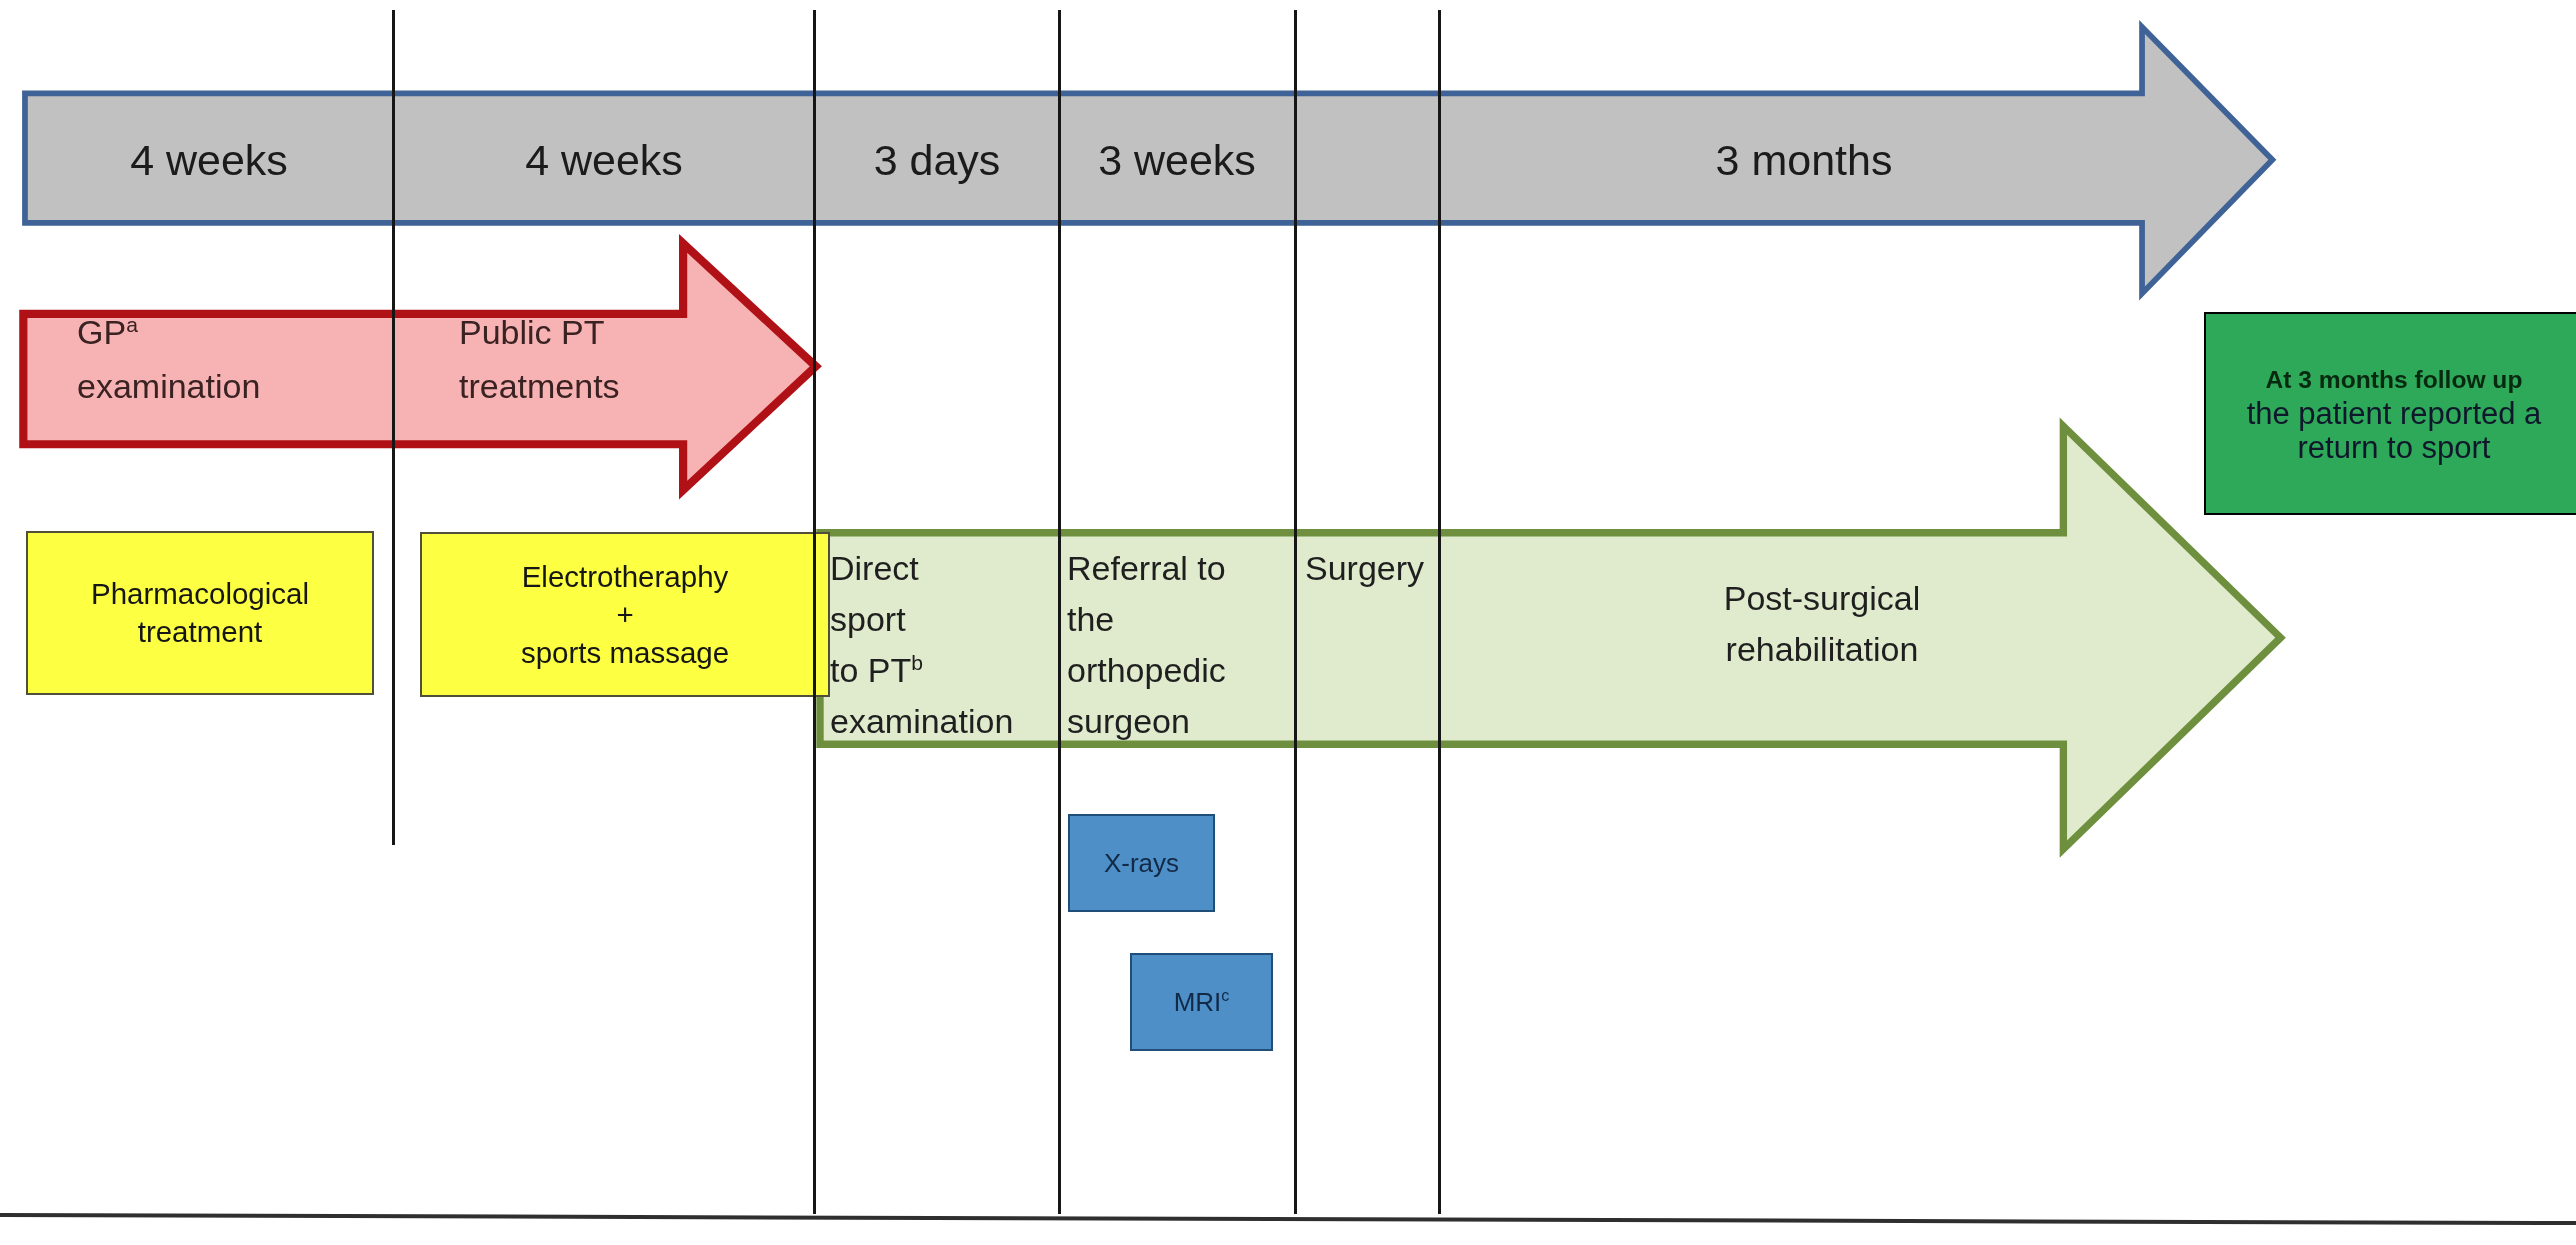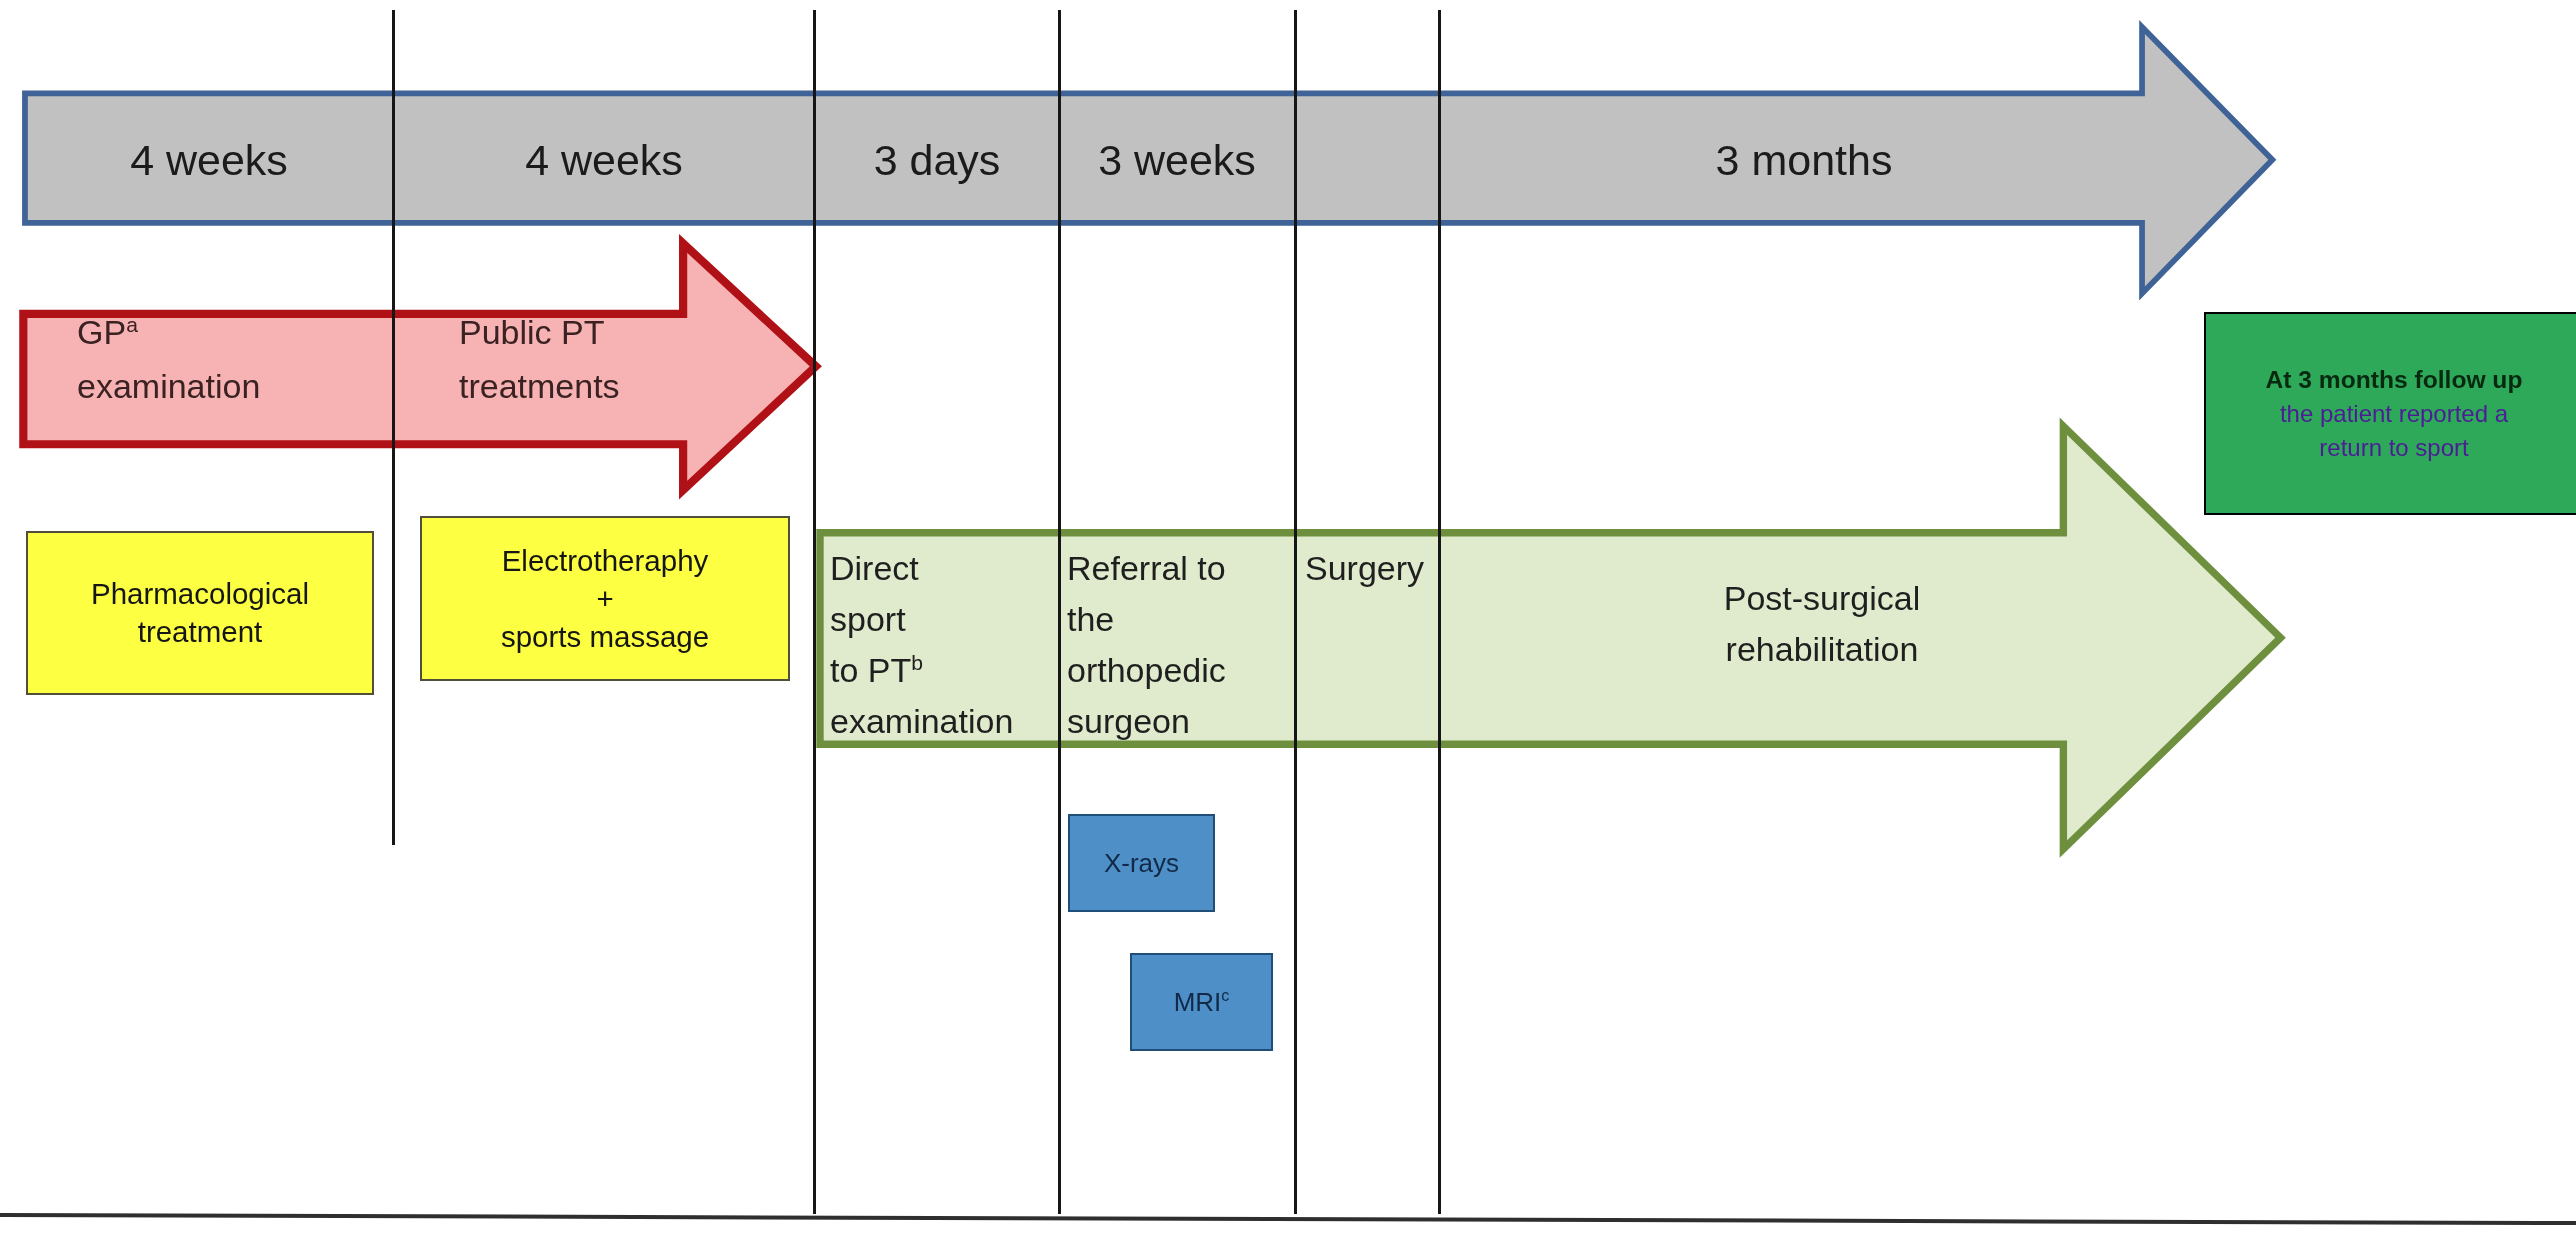--- a/index.html
+++ b/index.html
@@ -31,21 +31,21 @@
     display:flex;justify-content:center;align-items:center;
     font-size:26px;color:#122a47;
   }
   .followup-box{
     position:absolute;z-index:2;background:var(--followup-fill);
     border:2.5px solid var(--followup-border);box-sizing:border-box;
     display:flex;flex-direction:column;justify-content:center;align-items:center;
     text-align:center;line-height:34px;
   }
   .followup-title{font-size:24.6px;font-weight:bold;color:#07290f;}
-  .followup-line{font-size:24px;color:#4c1d95;}
+  .followup-line{font-size:31px;color:#0f172a;}
   sup{font-size:62%;line-height:0;}
 </style>
 </head>
 <body>
 
 <div class="canvas">
 
   <svg class="layer" width="2576" height="1245" viewBox="0 0 3142 1519">
     <polygon points="30,114 2613,114 2613,33 2772,195 2613,358 2613,272 30,272" style="fill:var(--gray-fill);stroke:var(--gray-border);stroke-width:7;stroke-linejoin:miter;"></polygon>
     <polygon points="28,383 833,383 833,297 995,447 833,598 833,542 28,542" style="fill:var(--red-fill);stroke:var(--red-border);stroke-width:10;stroke-linejoin:miter;"></polygon>
@@ -70,21 +70,21 @@
   </div>
   <div class="textblock red-text" style="left:459px;top:305px;">
     <div>Public PT</div>
     <div>treatments</div>
   </div>
 
   <div class="yellow-box" style="left:26px;top:531px;width:348px;height:164px;">
     <div>Pharmacological</div>
     <div>treatment</div>
   </div>
-  <div class="yellow-box" style="left:420px;top:516px;width:370px;height:165px;">
+  <div class="yellow-box" style="left:420px;top:532px;width:410px;height:165px;">
     <div>Electrotheraphy</div>
     <div>+</div>
     <div>sports massage</div>
   </div>
 
   <div class="textblock green-text" style="left:830px;top:543px;">
     <div>Direct</div>
     <div>sport</div>
     <div><span>to PT</span><sup>b</sup></div>
     <div>examination</div>

